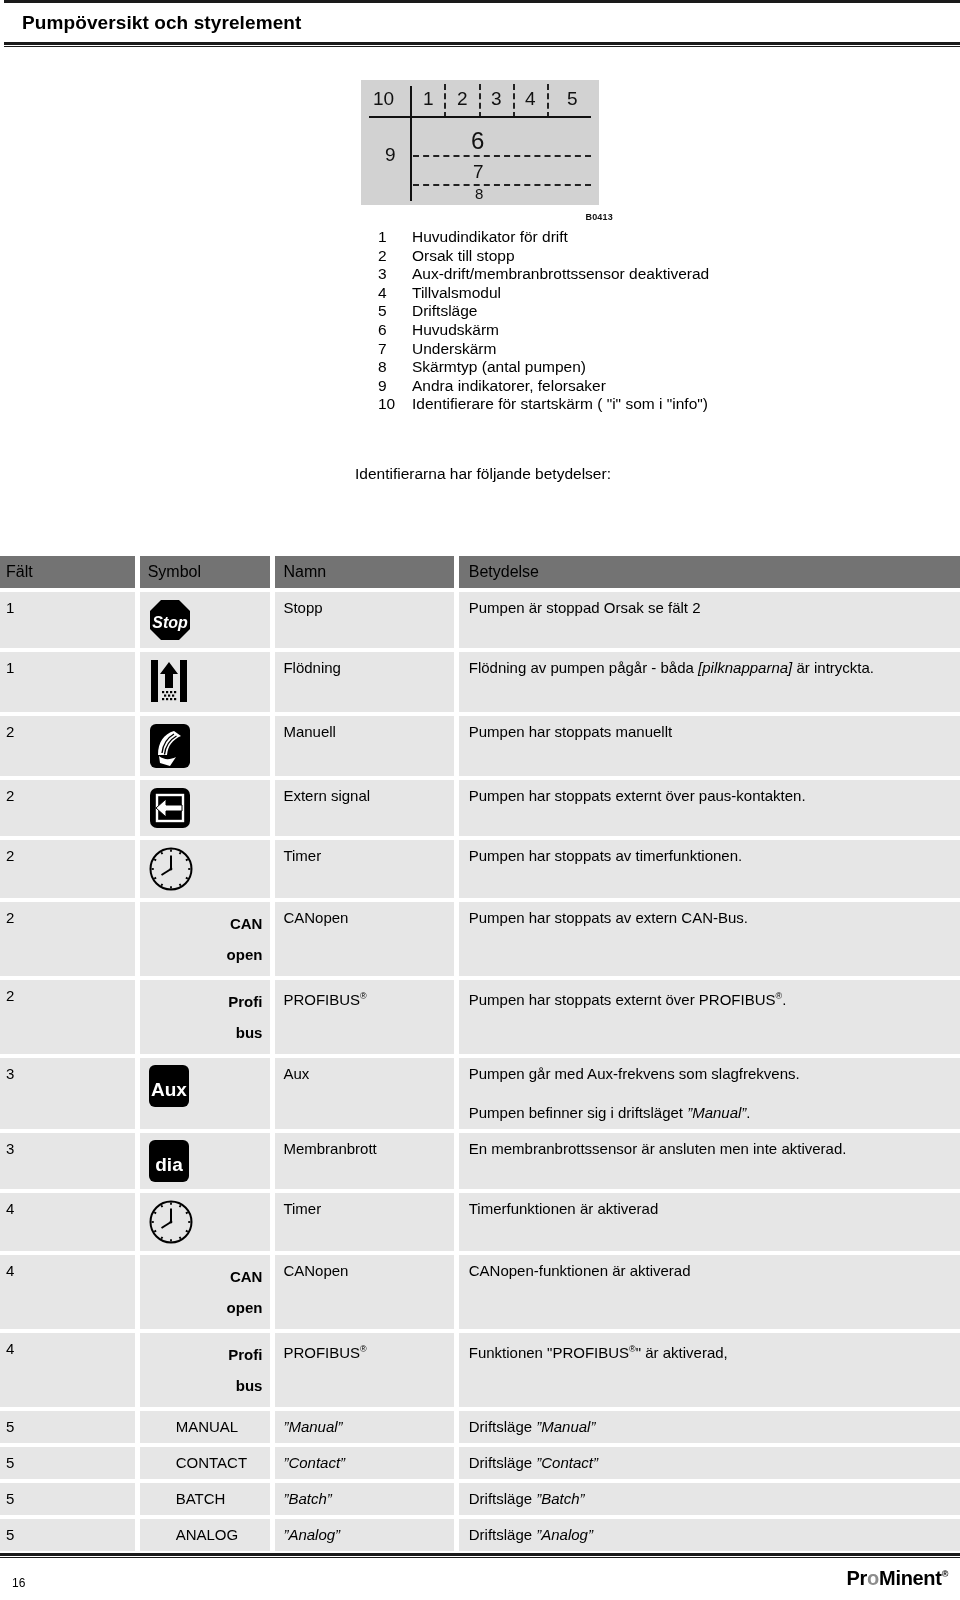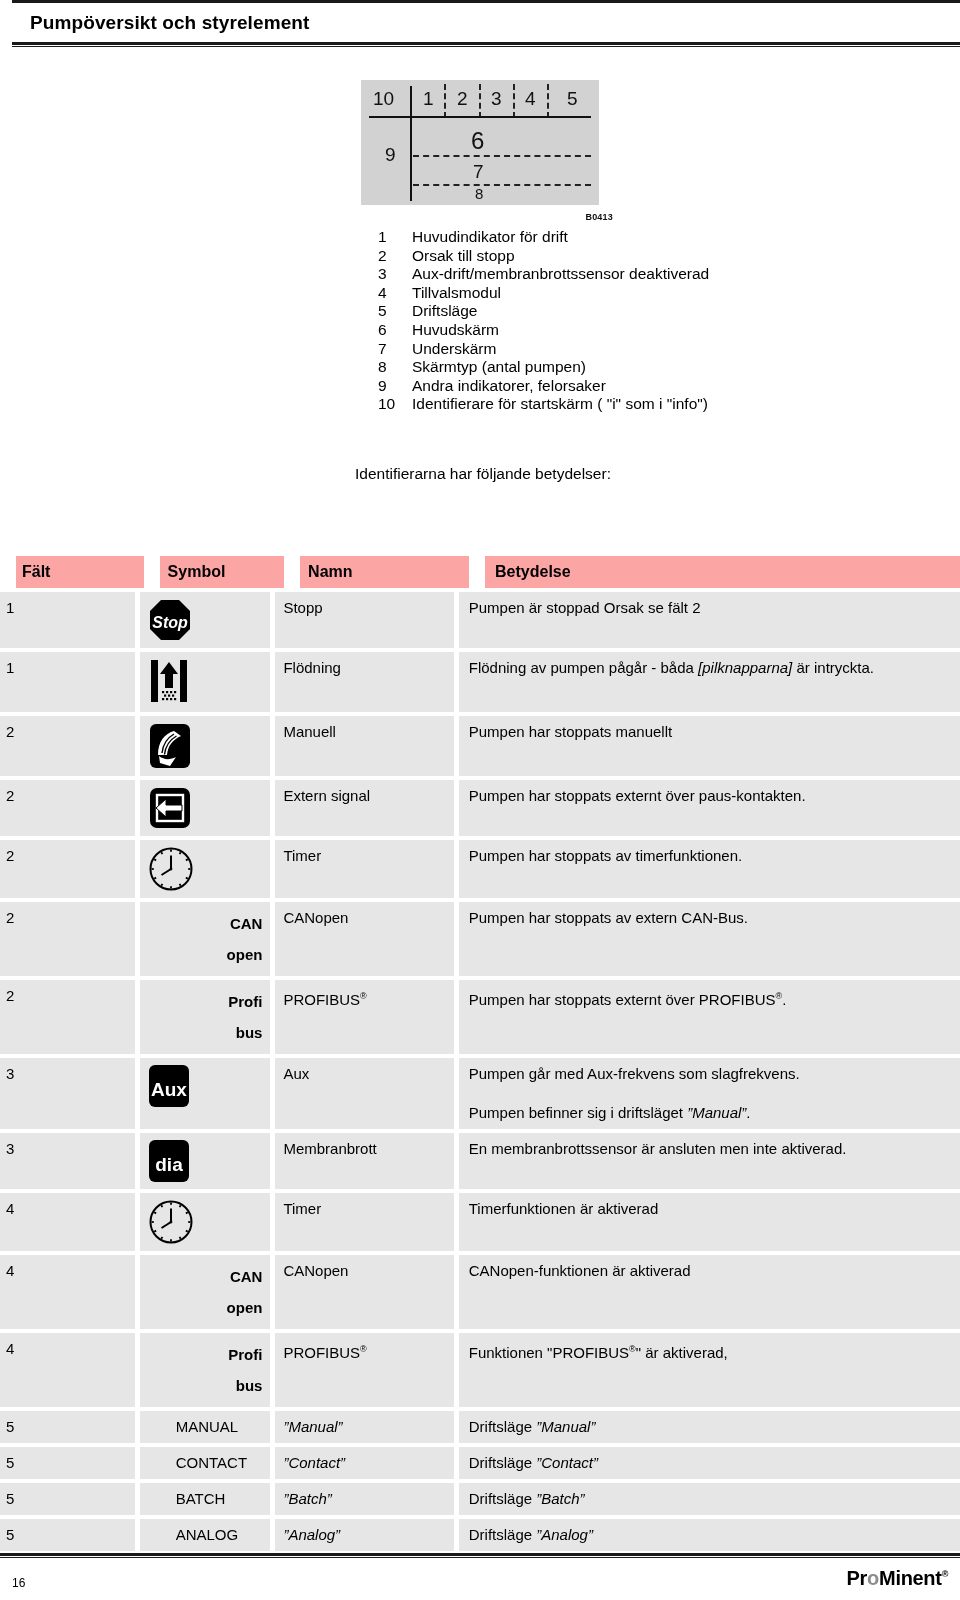--- a/index.html
+++ b/index.html
@@ -7,21 +7,21 @@
   body {
     width:960px; height:1600px;
     background:#ffffff;
     font-family:"Liberation Sans", sans-serif;
     color:#000;
     position:relative;
     overflow:hidden;
   }
 
   
-  .page-head { position:absolute; left:12px; top:0; width:816px; }
+  .page-head { position:absolute; left:4px; top:0; width:816px; }
   .head-rule-top { height:3px; background:#1a1a1a; width:960px; }
   .head-title {
     font-size:19px; font-weight:bold; letter-spacing:.1px;
     padding:9px 0 8px 18px; color:#000;
   }
   .head-rule-bot { height:3px; background:#1a1a1a; width:960px; margin-top:0px; }
   .head-rule-bot2 { height:1px; background:#1a1a1a; width:960px; margin-top:1px; }
 
   
   .figure-wrap {
@@ -59,21 +59,21 @@
   .intro {
     position:absolute; left:0; top:465px; width:960px;
     text-align:center; font-size:15.5px;
   }
   .intro span { margin-left:6px; }
 
   
   .tbl { position:absolute; left:0; top:556px; width:960px; }
   .trow { display:flex; width:960px; margin-bottom:4px; }
   .trow > div { background:#e6e6e6; }
-  .thead > div { background:#fca5a5; font-weight:bold;margin-left:16px; }
+  .thead > div { background:#737373; font-weight:normal; }
   .c-falt  { width:145px; padding:6px 0 6px 6px; }
   .c-sym   { width:140px; margin-left:5px; padding:6px 8px 6px 8px; position:relative; }
   .c-namn  { width:192px; margin-left:5px; padding:6px 0 6px 8px; }
   .c-bety  { width:540px; margin-left:5px; padding:6px 10px 6px 10px; }
   .trow, .trow > div { font-size:15px; line-height:20px; color:#000; }
   .thead > div { font-size:16px; }
 
   .sym-right { text-align:right; font-weight:bold; font-size:15px; line-height:31px; }
   .sym-left  { text-align:left; font-size:15px;margin-left:28px; }
   .ital { font-style:italic; }

